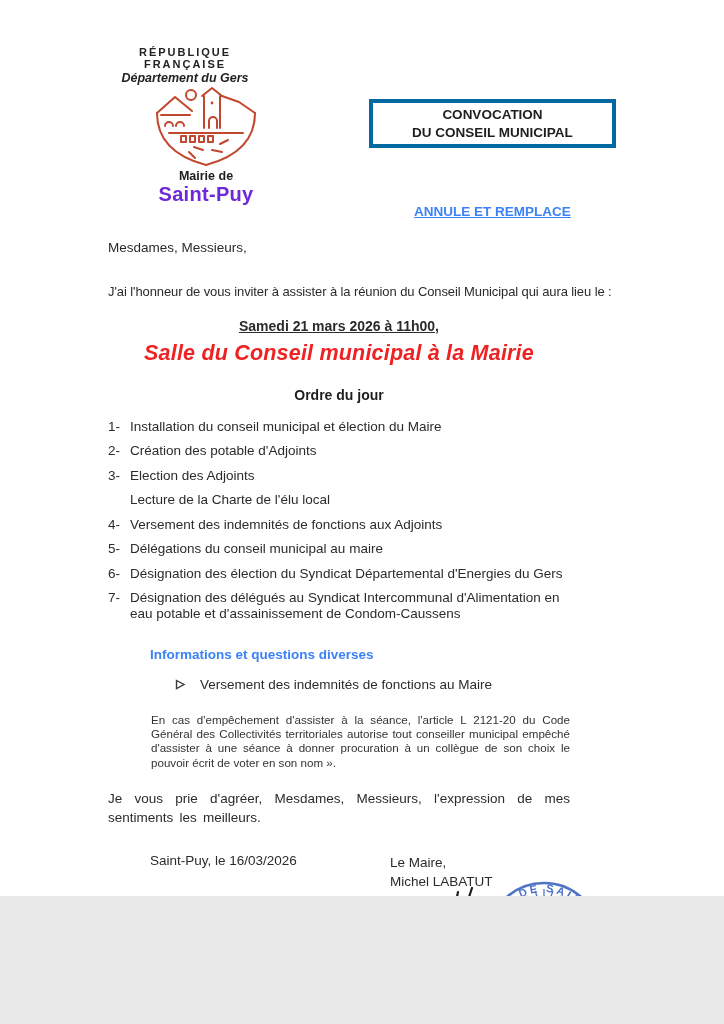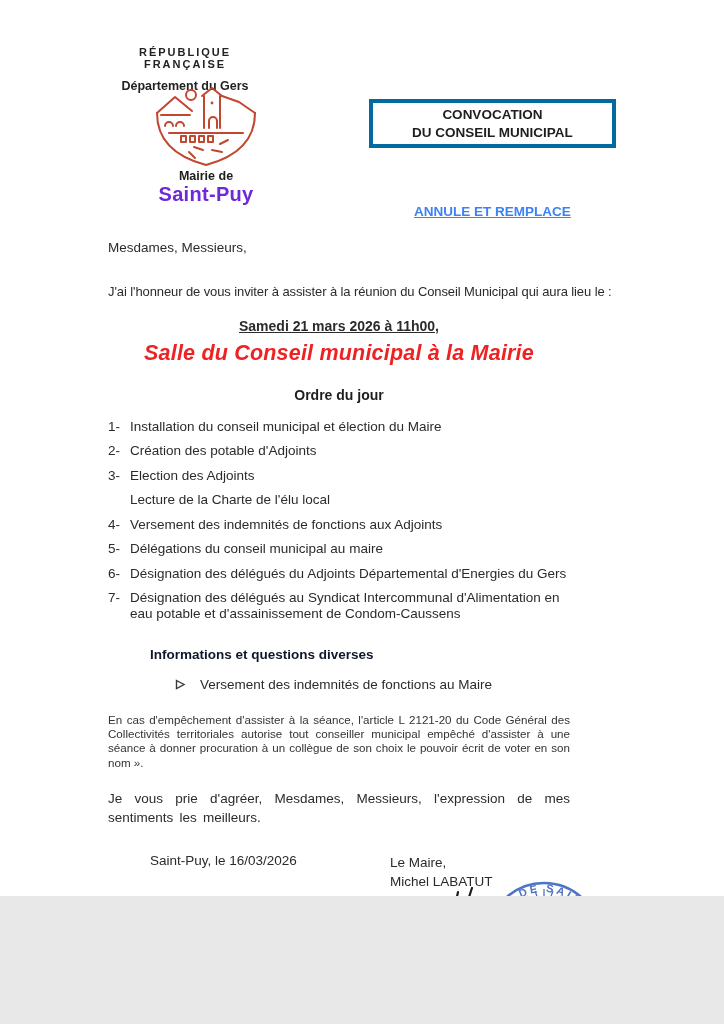--- a/index.html
+++ b/index.html
@@ -9,21 +9,21 @@
     width:724px; height:896px;
     margin:0 auto;
     background:#ffffff;
     font-family:"Liberation Sans", sans-serif;
     color:#2f2f2f;
     overflow:hidden;
   }
   
   .rf-block { position:absolute; left:96px; top:46px; width:178px; text-align:center; }
   .rf-line1 { font-size:11px; font-weight:bold; letter-spacing:2px; color:#222; }
-  .rf-line2 { font-size:12.5px; font-weight:bold; margin-top:9px; color:#222; }
+  .rf-line2 { font-size:12.5px; font-weight:bold; margin-top:1px; color:#222;font-style:italic; }
 
   .logo-block { position:absolute; left:140px; top:86px; width:132px; text-align:center; }
   .logo-block svg { display:block; margin:0 auto; }
   .logo-org  { font-size:12.5px; font-weight:bold; color:#1d1d1d; margin-top:3px; }
   .logo-town { font-size:20px; font-weight:bold; color:#6d28d9; letter-spacing:0.3px; }
 
   .notice-box {
     position:absolute; left:369px; top:99px; width:247px;
     border:4px solid #0369a1;
     text-align:center; font-weight:bold; font-size:13.5px; line-height:1.3;
@@ -40,26 +40,26 @@
   .intro { margin-top:29px; white-space:nowrap; font-size:13px; letter-spacing:-0.1px; }
   .date-line { margin-top:19px; text-align:center; font-weight:bold; font-size:14px; text-decoration:underline; }
   .venue { margin-top:7px; text-align:center; font-weight:bold; font-style:italic; font-size:21.5px; letter-spacing:0.2px; }
   .ordre-title { margin-top:21px; text-align:center; font-weight:bold; font-size:14px; color:#1e1e1e; }
 
   .agenda { margin-top:16px; }
   .agenda-row { display:flex; margin-bottom:8.5px; line-height:1.18; }
   .agenda-num { width:22px; flex:0 0 22px; }
   .agenda-txt { flex:1; }
 
-  .info-title { margin:25px 0 0 42px; font-weight:bold; font-size:13.5px; color:#0f172a; }
+  .info-title { margin:25px 0 0 42px; font-weight:bold; font-size:13.5px; color:#3b82f6; }
   .bullets { margin:15px 0 16px 67px; }
   .bullet-row { display:flex; align-items:center; margin-bottom:10px; }
   .bullet-icon { width:11px; height:11px; margin-right:14px; flex:0 0 11px; }
 
-  .legal-note { margin-top:21px; font-size:11.6px; line-height:1.23; text-align:justify; color:#333; }
+  .legal-note { margin-top:21px; font-size:11.6px; line-height:1.23; text-align:justify; color:#333;margin-left:43px; }
   .closing { margin-top:19px; text-align:justify; line-height:1.45; word-spacing:2.5px; }
 
   .sign-row { position:relative; margin-top:25px; height:50px; }
   .place-date { position:absolute; left:42px; top:0; }
   .maire-block { position:absolute; left:282px; top:0; line-height:1.45; }
 
   
   .stamp { position:absolute; left:479px; top:874px; }
   .signature { position:absolute; left:406px; top:870px; }
 </style>
@@ -139,21 +139,21 @@
       <div class="agenda-row">
         <span class="agenda-num">4-</span>
         <span class="agenda-txt">Versement des indemnités de fonctions aux Adjoints</span>
       </div>
       <div class="agenda-row">
         <span class="agenda-num">5-</span>
         <span class="agenda-txt">Délégations du conseil municipal au maire</span>
       </div>
       <div class="agenda-row">
         <span class="agenda-num">6-</span>
-        <span class="agenda-txt">Désignation des délégués du Adjoints Départemental d'Energies du Gers</span>
+        <span class="agenda-txt">Désignation des élection du Syndicat Départemental d'Energies du Gers</span>
       </div>
       <div class="agenda-row">
         <span class="agenda-num">7-</span>
         <span class="agenda-txt">Désignation des délégués au Syndicat Intercommunal d'Alimentation en eau potable et d'assainissement de Condom-Caussens</span>
       </div>
     </div>
 
     <div class="info-title">Informations et questions diverses</div>
 
     <div class="bullets">

